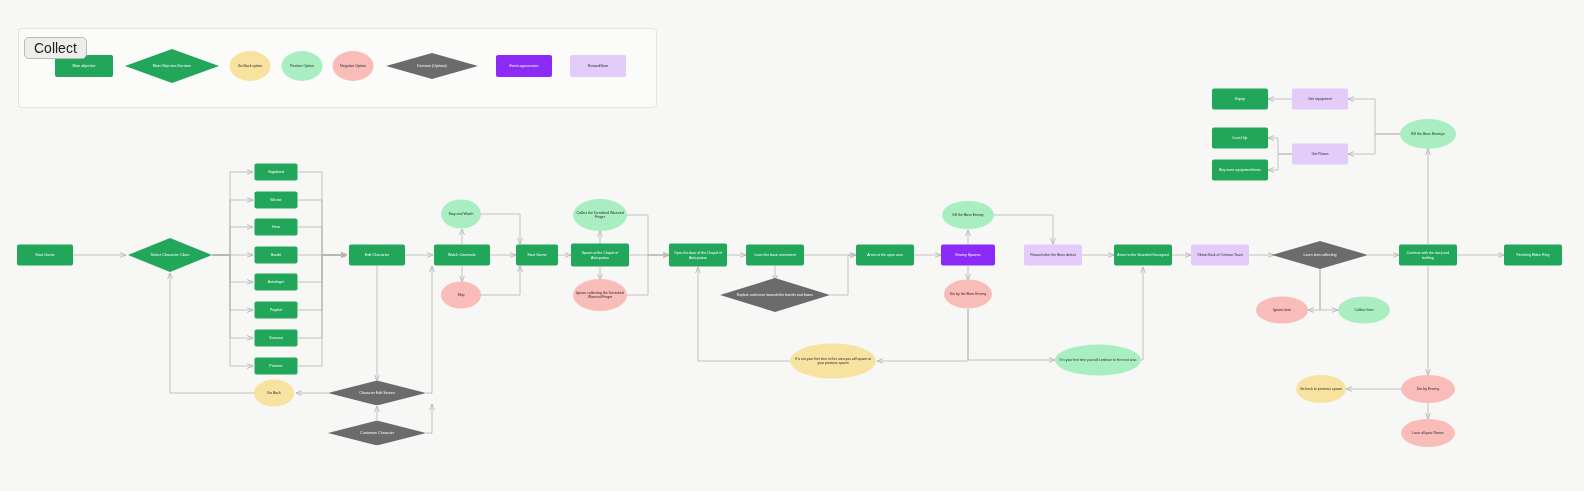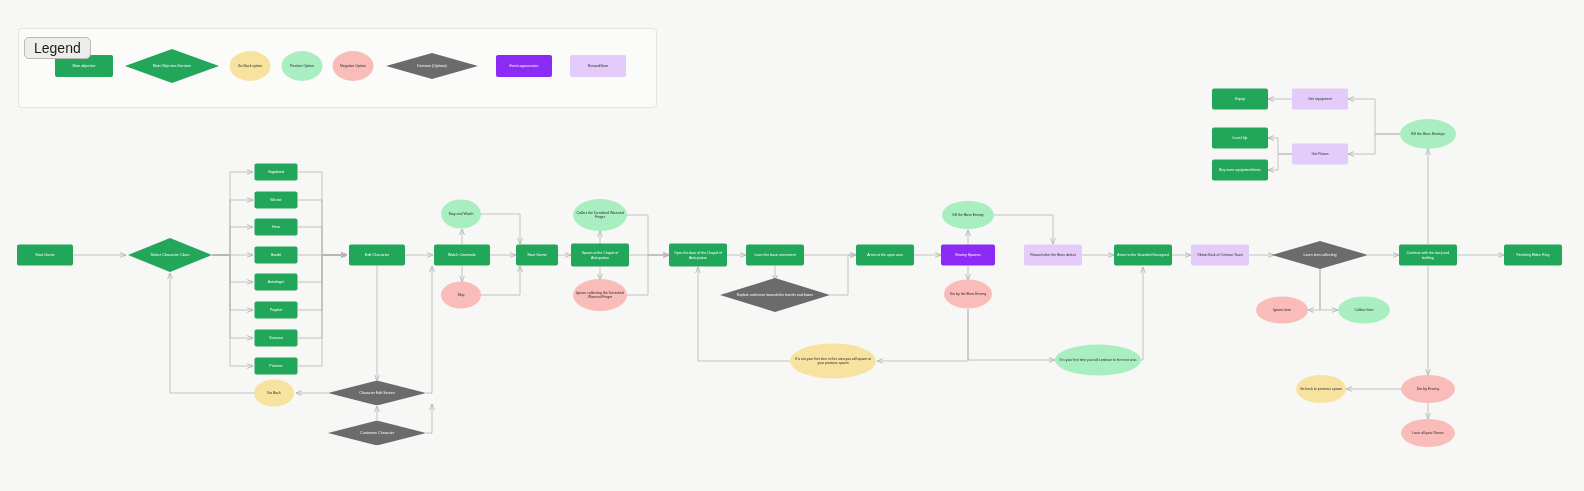--- a/index.html
+++ b/index.html
@@ -145,21 +145,21 @@
 
       <path d="M1428,266 L1428,375"></path>
 
       <path d="M1401,389 L1346,389"></path>
 
       <path d="M1428,403 L1428,419"></path>
     </g>
   </svg>
 
   <div id="legend-box"></div>
-  <div id="legend-title">Legend</div>
+  <div id="legend-title">Collect</div>
   <div id="legend-items">
       <div class="lg main-obj rect" style="left: 84px; top: 66px; width: 58px; height: 22px; font-size: 3.6px;">
         <span class="lbl">Main objective</span>
       </div>
       <div class="lg diamond-main " style="left: 172px; top: 66px; width: 94px; height: 34px; font-size: 3.6px;">
         <span class="lbl">Main Objective Decision</span>
       </div>
       <div class="lg goback ellipse" style="left: 250px; top: 66px; width: 41px; height: 30px; font-size: 3.6px;">
         <span class="lbl">Go Back option</span>
       </div>

